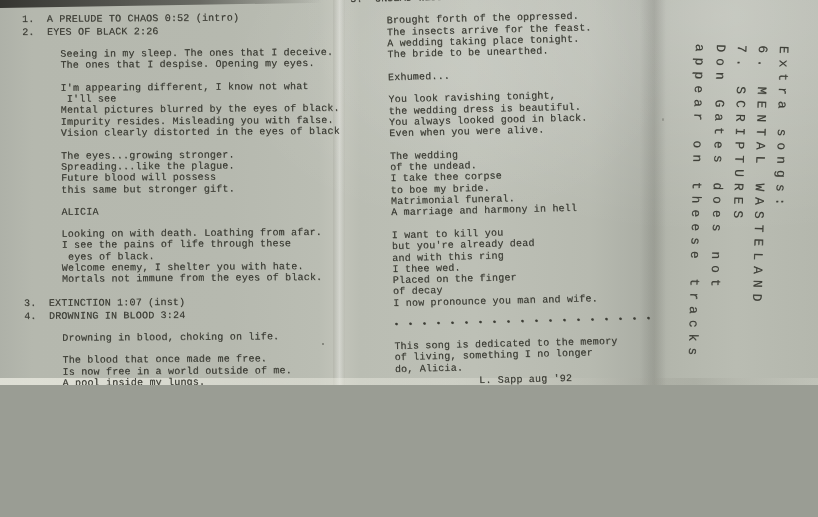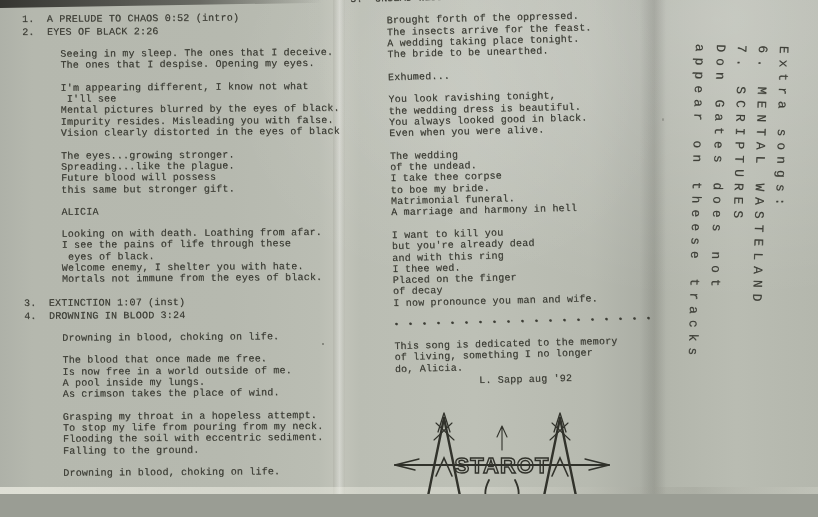--- a/index.html
+++ b/index.html
@@ -4,21 +4,21 @@
 <style>
   * { box-sizing: border-box; }
   html, body { margin: 0; padding: 0; }
   body {
     width: 818px; height: 517px;
     font-family: "Liberation Mono", "DejaVu Sans Mono", monospace;
     background: #9a9d94;
   }
   .scan {
     position: relative;
-    width: 818px; height: 494px;
+    width: 818px; height: 385px;
     overflow: hidden;
     color: var(--ink, #3c3d35);
     background-color: var(--paper, #b8bbb1);
     background-image:
       radial-gradient(ellipse at 88% 4%, rgba(255,255,255,0.20), transparent 42%),
       radial-gradient(ellipse at 55% 18%, rgba(255,255,255,0.10), transparent 35%),
       linear-gradient(90deg,
         #aeb1a8 0%, #b5b8ae 4%, #b6b9af 28%, #babdb3 39%,
         #c2c4ba 41.5%, #babdb3 44%, #bdc0b6 58%, #b7bab0 72%,
         #aaada4 79.5%, #b3b6ac 82%, #b9bcb2 90%, #b4b7ad 100%),

